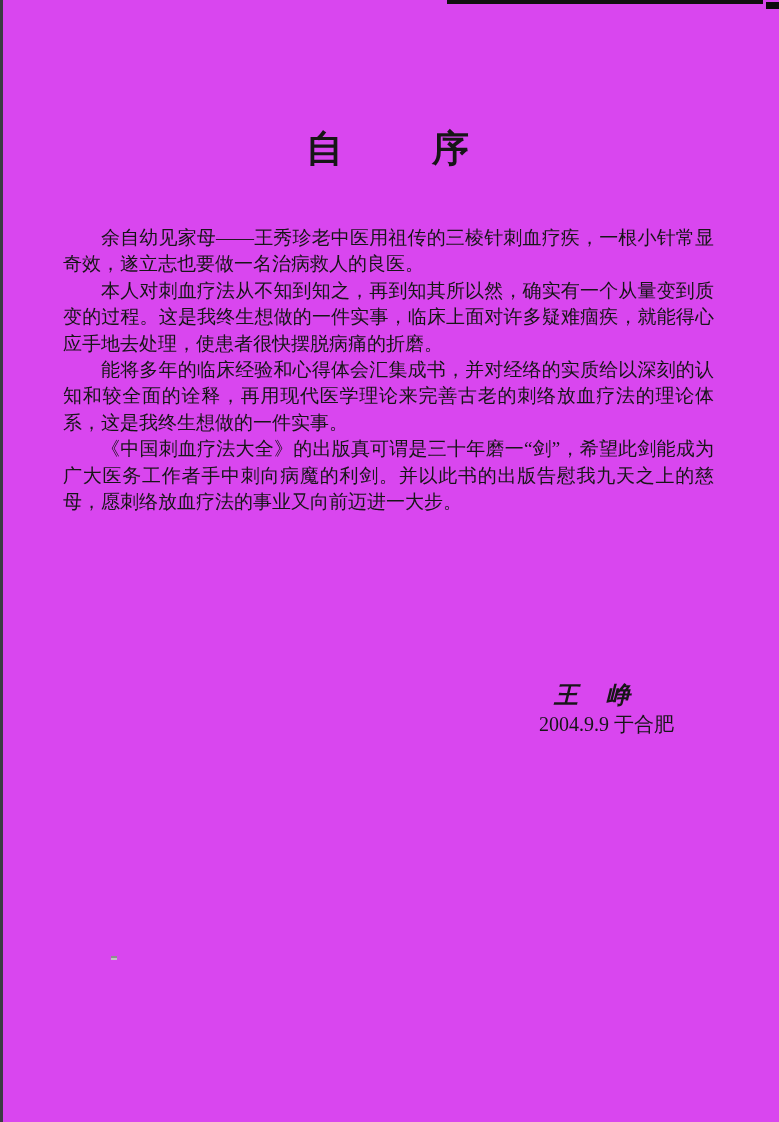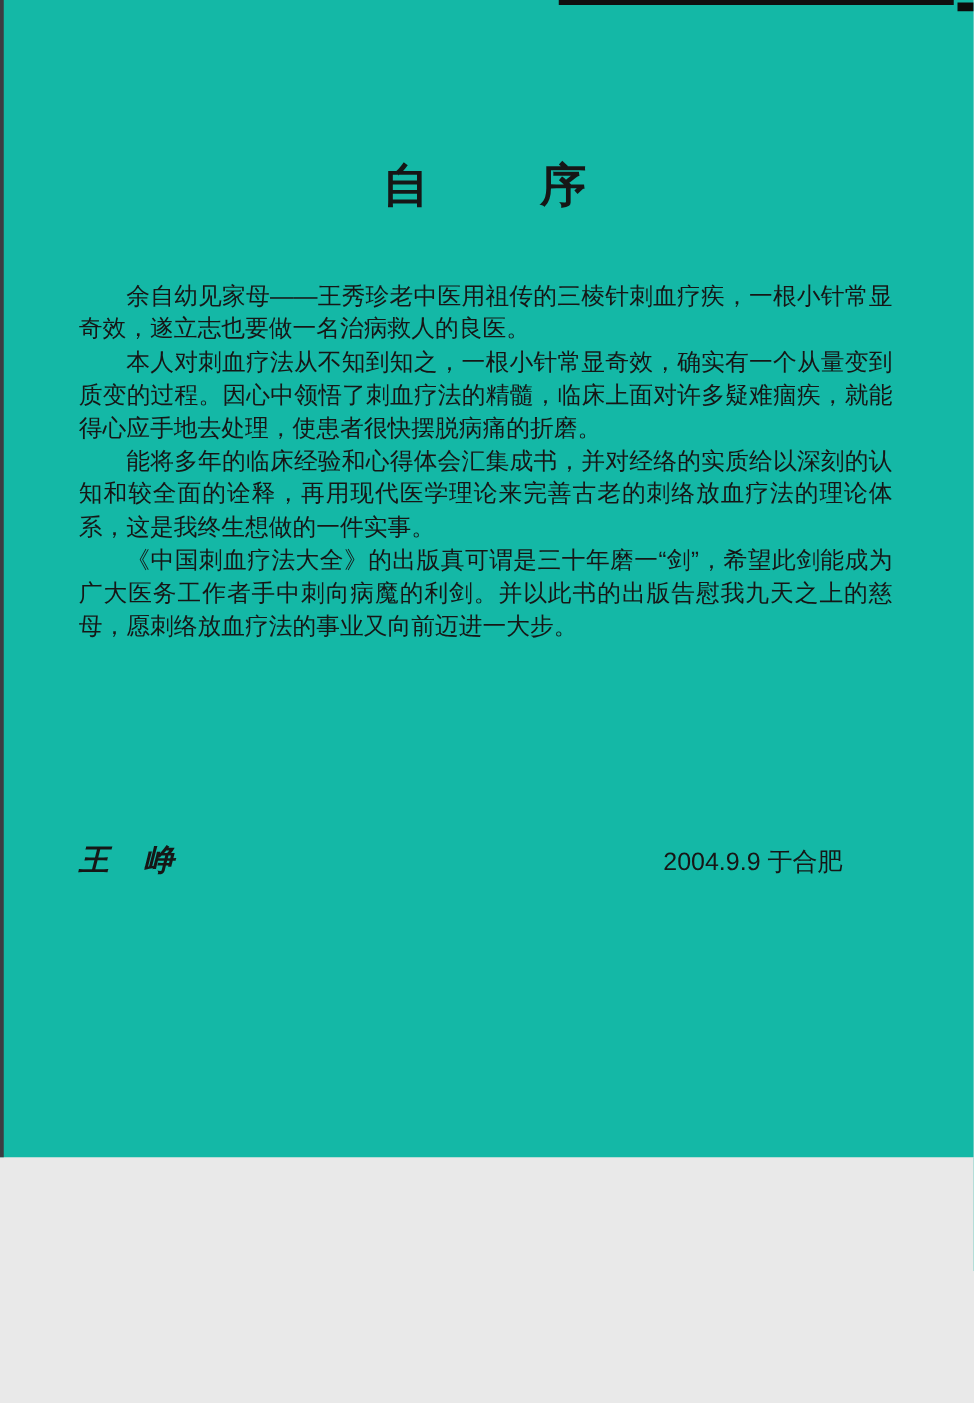--- a/index.html
+++ b/index.html
@@ -1,24 +1,24 @@
 <!DOCTYPE html>
 <html><head>
 <meta charset="utf-8">
 <style>
   * { margin: 0; padding: 0; box-sizing: border-box; }
   html, body { background: #e9e9e9; }
   .page {
     position: relative;
     width: 779px;
-    height: 926px;
+    height: 1122px;
     margin: 0 auto;
-    background: #14b8a6;
+    background: #d946ef;
     overflow: hidden;
-    font-family: Liberation Sans, sans-serif;
+    font-family: Liberation Serif, serif;
     color: #161616;
   }
   
   .left-edge-line {
     position: absolute;
     left: 0; top: 0;
     width: 3px; height: 1122px;
     background: #3c3c42;
   }
   .top-bar {
@@ -64,59 +64,58 @@
     text-align: justify;
     text-justify: inter-ideograph;
   }
   .body-text p {
     text-indent: 2em;
     margin: 0;
   }
   
   .signature {
     position: absolute;
-    left: 63px; top: 663px;
+    left: 63px; top: 681px;
     width: 651px;
     display: flex;
-    flex-direction: row;
+    flex-direction: column;
     align-items: flex-end;
-    justify-content: space-between;
   }
   .signature .name {
     font-size: 24px;
     line-height: 28px;
     font-style: italic;
     font-weight: bold;
     letter-spacing: 2px;
     margin-right: 82px;
     white-space: nowrap;
   }
   .signature .date {
     font-size: 20px;
     line-height: 25px;
-    margin-top: 15px;
+    margin-top: 3px;
     margin-right: 40px;
     white-space: nowrap;
   }
 </style>
 </head>
 <body>
 
 <div class="page">
 
   <div class="left-edge-line"></div>
   <div class="top-bar"></div>
   <div class="top-corner-blob"></div>
   <div class="speck"></div>
 
   <h1 class="title"><span class="char1">自</span><span class="char2">序</span></h1>
 
   <div class="body-text">
     <p>余自幼见家母——王秀珍老中医用祖传的三棱针刺血疗疾，一根小针常显奇效，遂立志也要做一名治病救人的良医。</p>
-    <p>本人对刺血疗法从不知到知之，一根小针常显奇效，确实有一个从量变到质变的过程。因心中领悟了刺血疗法的精髓，临床上面对许多疑难痼疾，就能得心应手地去处理，使患者很快摆脱病痛的折磨。</p>
+    <p>本人对刺血疗法从不知到知之，再到知其所以然，确实有一个从量变到质变的过程。这是我终生想做的一件实事，临床上面对许多疑难痼疾，就能得心应手地去处理，使患者很快摆脱病痛的折磨。</p>
     <p>能将多年的临床经验和心得体会汇集成书，并对经络的实质给以深刻的认知和较全面的诠释，再用现代医学理论来完善古老的刺络放血疗法的理论体系，这是我终生想做的一件实事。</p>
     <p>《中国刺血疗法大全》的出版真可谓是三十年磨一“剑”，希望此剑能成为广大医务工作者手中刺向病魔的利剑。并以此书的出版告慰我九天之上的慈母，愿刺络放血疗法的事业又向前迈进一大步。</p>
   </div>
 
   <div class="signature">
     <span class="name">王　峥</span>
     <span class="date">2004.9.9 于合肥</span>
   </div>
 
 </div>

